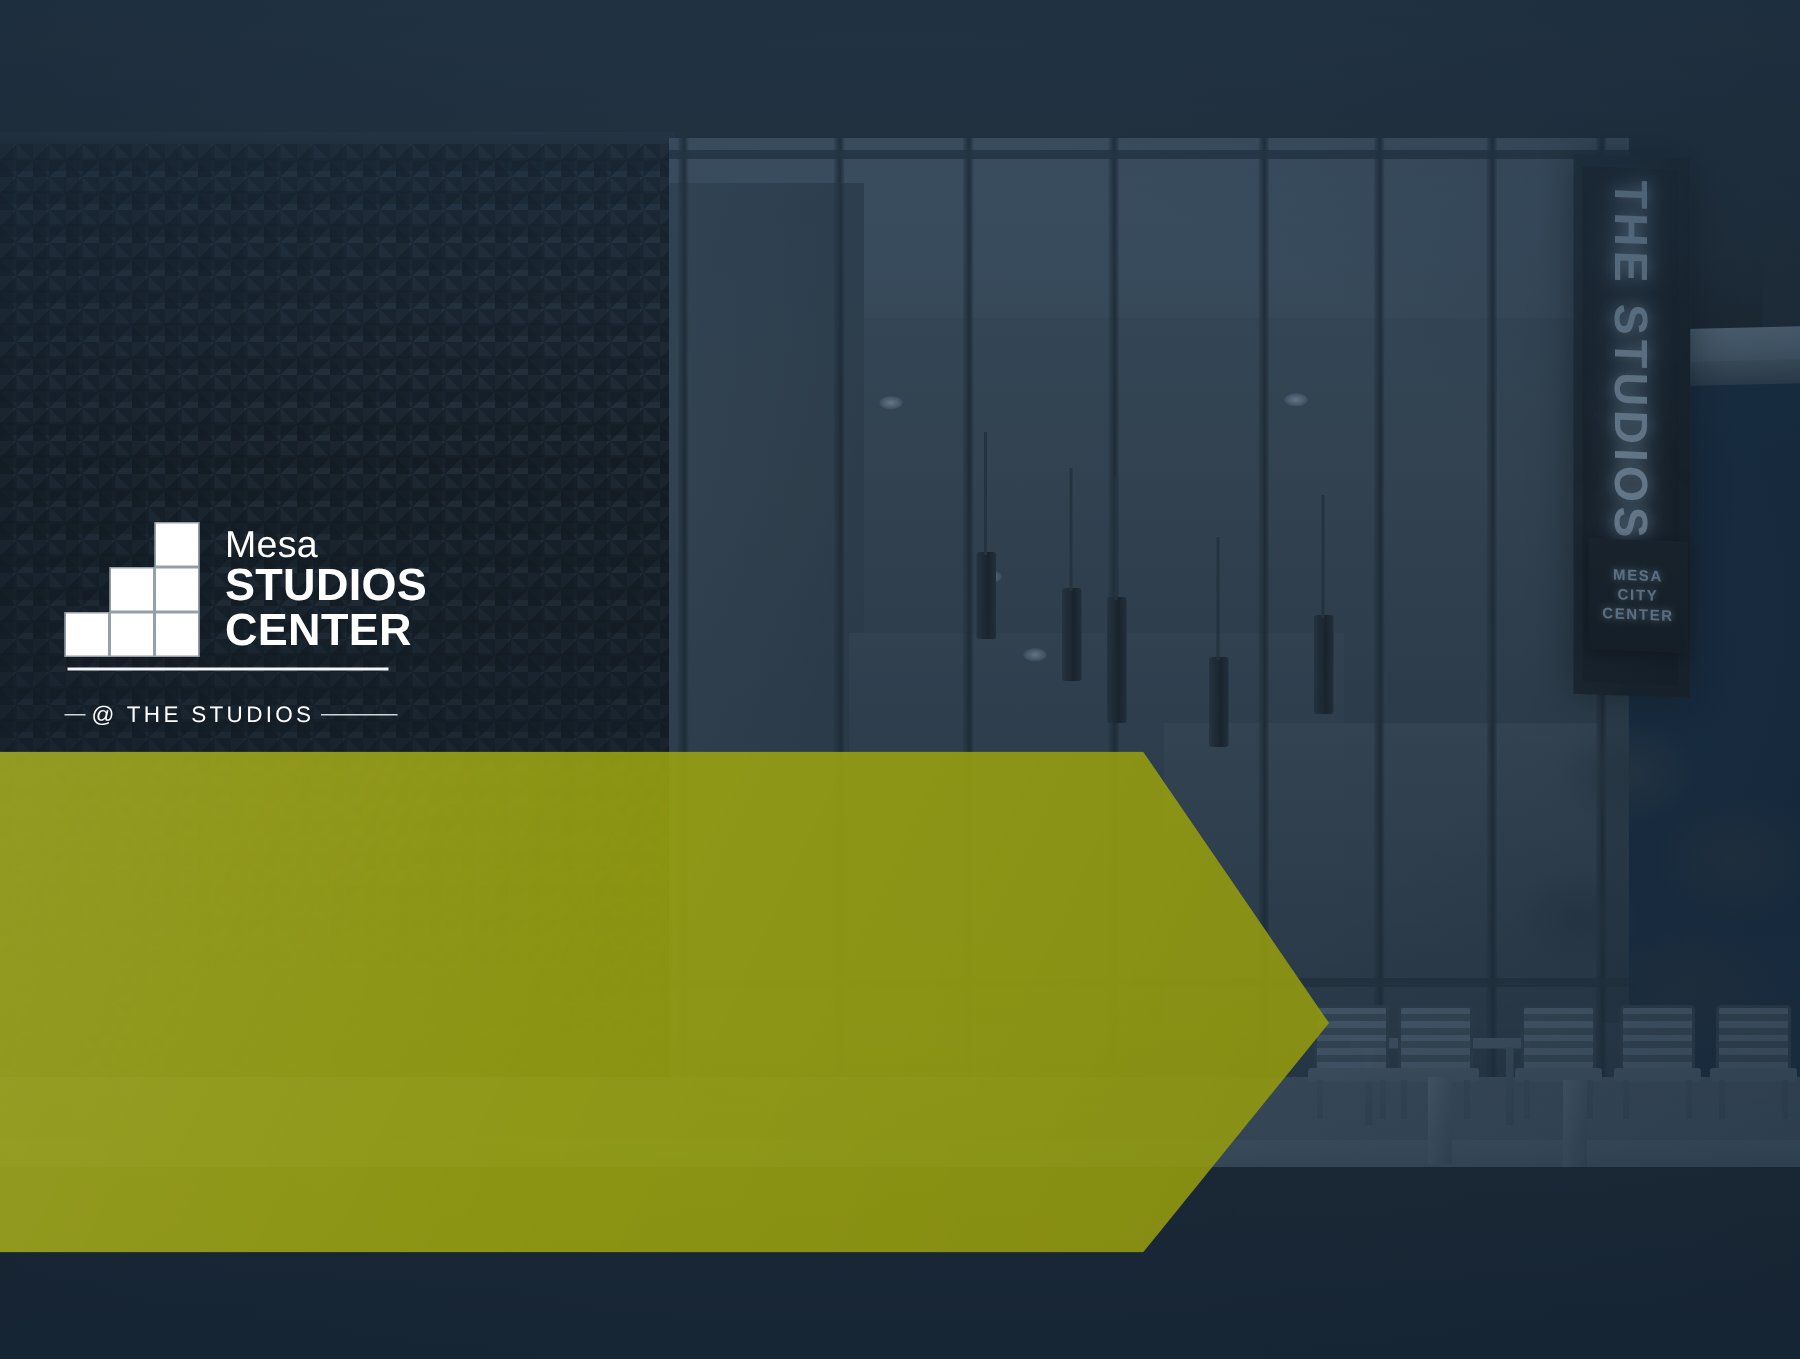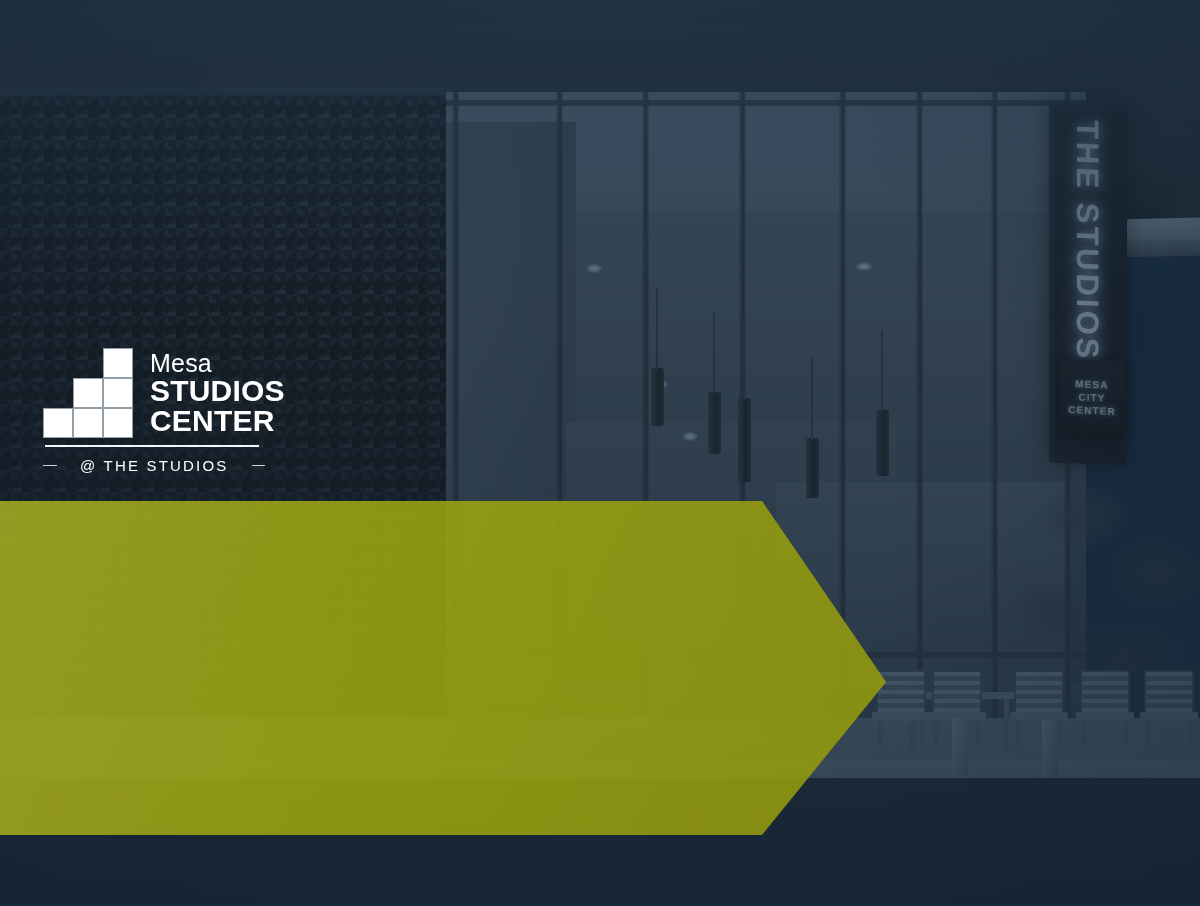--- a/index.html
+++ b/index.html
@@ -222,21 +222,21 @@
     letter-spacing:.2px;margin-bottom:1px;
   }
   .w-business,.w-builder{
     color:#ffffff;font-weight:700;font-size:30px;line-height:1.0;
     letter-spacing:.2px;white-space:nowrap;
   }
   .logo-rule{
     margin-top:7px;height:2px;background:#f2f6f9;width:214px;margin-left:2px;
   }
   .logo-sub{
-    margin-top:10px;display:flex;align-items:center;gap:23px;width:222px;margin-left:0;
+    margin-top:21px;display:flex;align-items:center;gap:4px;width:222px;margin-left:0;
   }
   .logo-sub .dash{flex:0 0 14px;height:1px;background:rgba(240,246,250,.85);}
   .logo-sub .dash.r{flex:1 1 auto;}
   .logo-sub .txt{
     color:#ffffff;font-size:15px;letter-spacing:2.2px;white-space:nowrap;font-weight:400;
   }
 
   
   .banner{
     position:absolute;left:0;top:501px;width:886px;height:334px;

